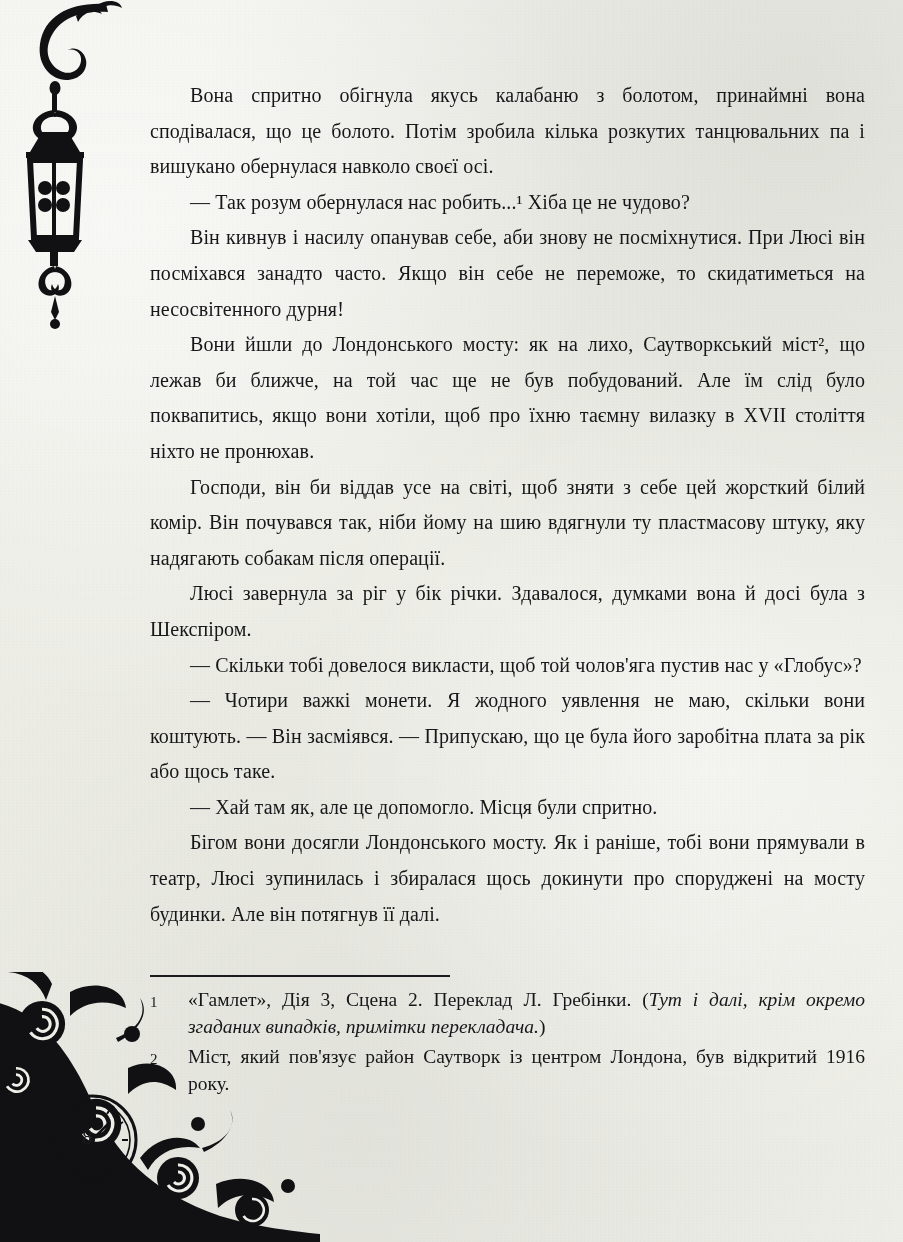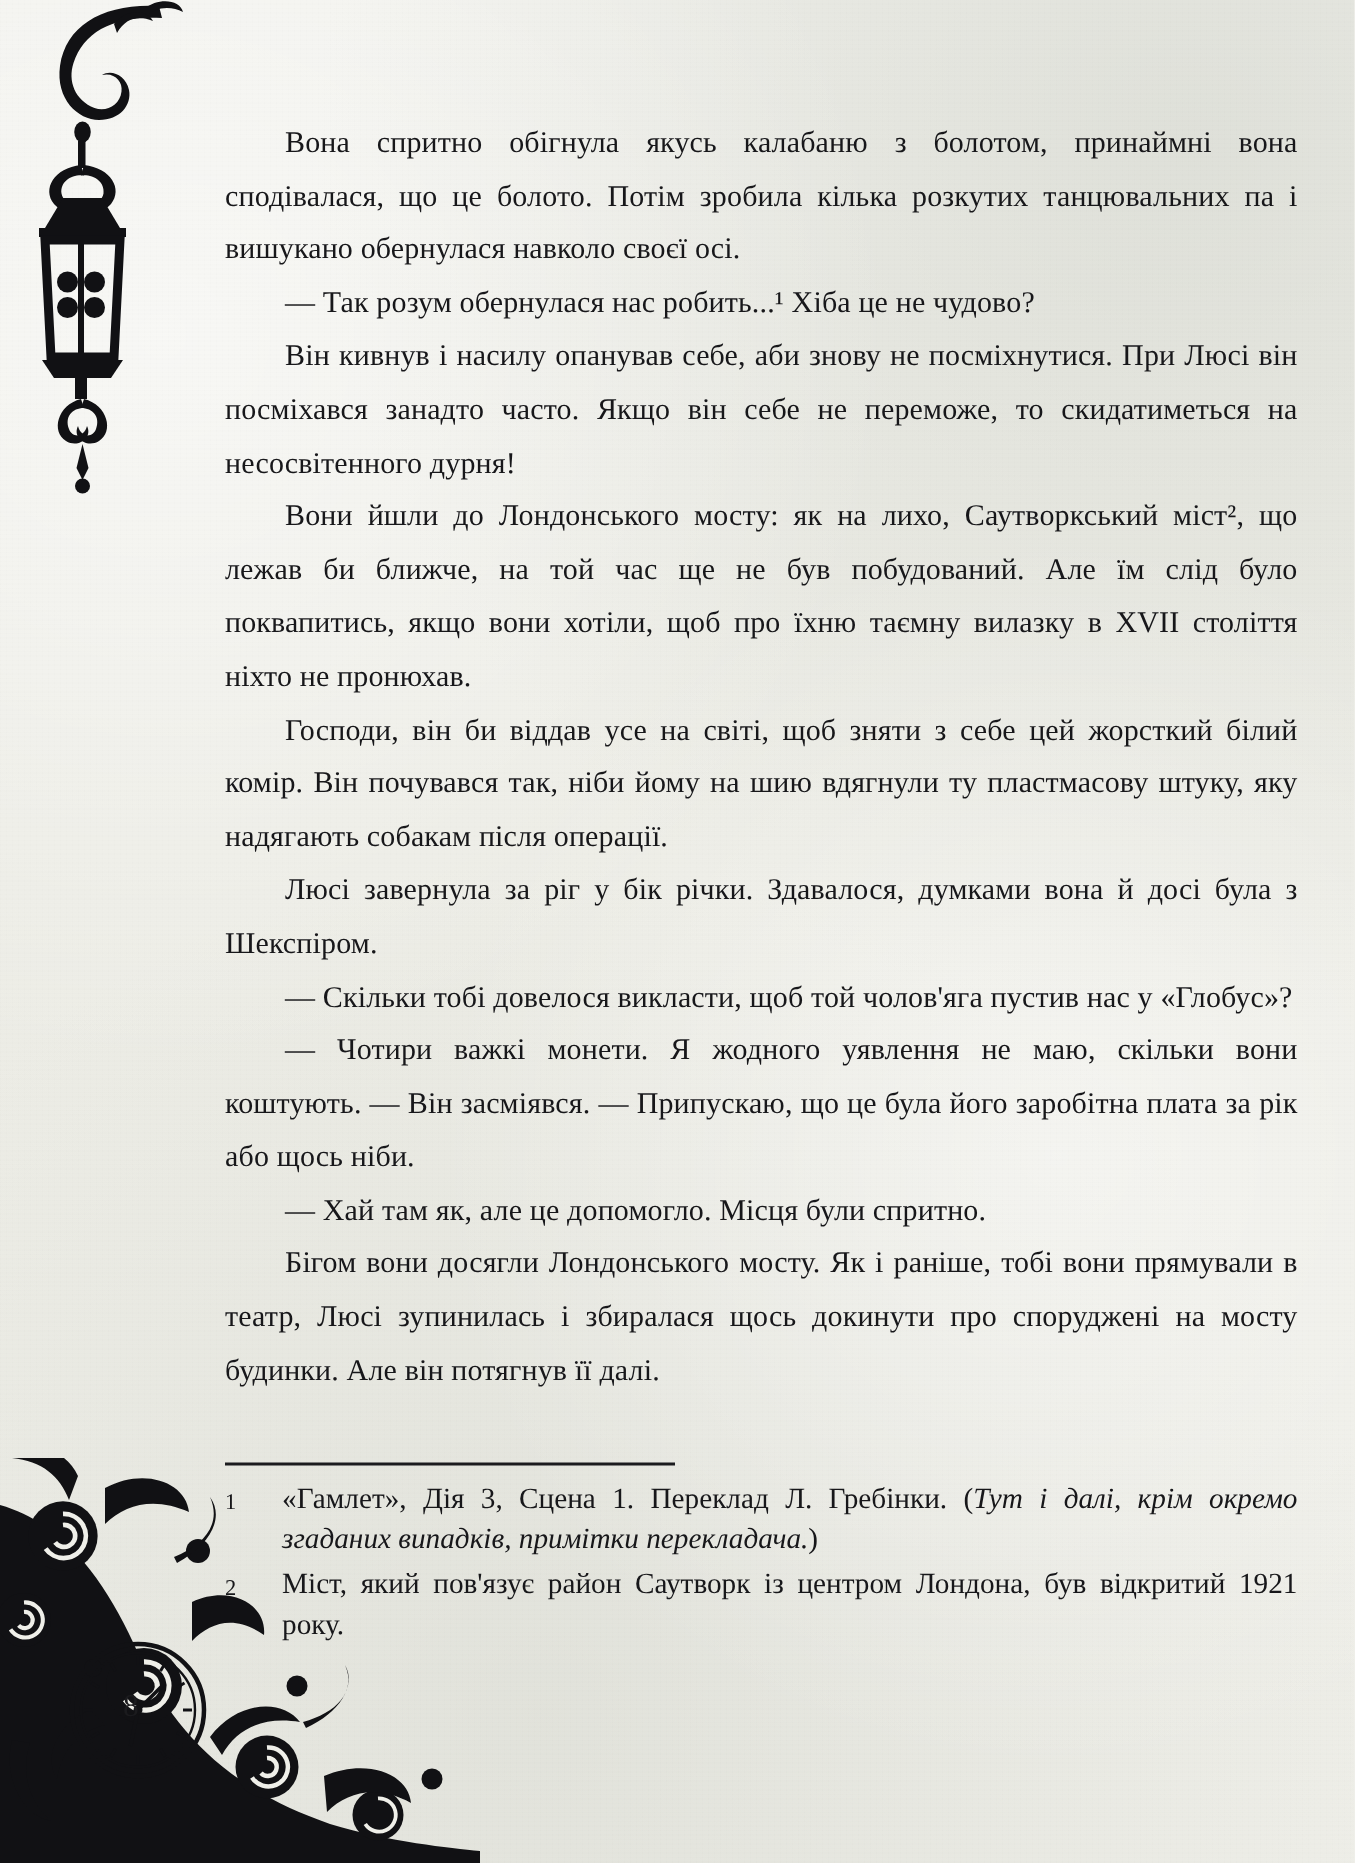--- a/index.html
+++ b/index.html
@@ -180,36 +180,36 @@
 </div>
 
 <div class="text-col">
   <p class="body">Вона спритно обігнула якусь калабаню з болотом, принаймні вона сподівалася, що це болото. Потім зробила кілька розкутих танцювальних па і вишукано обернулася навколо своєї осі.</p>
   <p class="body dash"><span>— Так розум обернулася нас робить...¹ Хіба це не чудово?</span></p>
   <p class="body">Він кивнув і насилу опанував себе, аби знову не посміхнутися. При Люсі він посміхався занадто часто. Якщо він себе не переможе, то скидатиметься на несосвітенного дурня!</p>
   <p class="body">Вони йшли до Лондонського мосту: як на лихо, Саутворкський міст², що лежав би ближче, на той час ще не був побудований. Але їм слід було поквапитись, якщо вони хотіли, щоб про їхню таємну вилазку в XVII століття ніхто не пронюхав.</p>
   <p class="body">Господи, він би віддав усе на світі, щоб зняти з себе цей жорсткий білий комір. Він почувався так, ніби йому на шию вдягнули ту пластмасову штуку, яку надягають собакам після операції.</p>
   <p class="body">Люсі завернула за ріг у бік річки. Здавалося, думками вона й досі була з Шекспіром.</p>
   <p class="body dash">— Скільки тобі довелося викласти, щоб той чолов'яга пустив нас у «Глобус»?</p>
-  <p class="body dash">— Чотири важкі монети. Я жодного уявлення не маю, скільки вони коштують. — Він засміявся. — Припускаю, що це була його заробітна плата за рік або щось ніби.</p>
+  <p class="body dash">— Чотири важкі монети. Я жодного уявлення не маю, скільки вони коштують. — Він засміявся. — Припускаю, що це була його заробітна плата за рік або щось таке.</p>
   <p class="body dash">— Хай там як, але це допомогло. Місця були спритно.</p>
   <p class="body">Бігом вони досягли Лондонського мосту. Як і раніше, тобі вони прямували в театр, Люсі зупинилась і збиралася щось докинути про споруджені на мосту будинки. Але він потягнув її далі.</p>
 </div>
 
 <div class="footnote-area">
   <div class="fn-rule"></div>
 
   <div class="fn-row">
     <div class="fn-num">1</div>
-    <div class="fn-text"><span>«Гамлет», Дія 3, Сцена 1. Переклад Л. Гребінки. (</span><i>Тут і далі, крім окремо згаданих випадків, примітки перекладача.</i><span>)</span></div>
+    <div class="fn-text"><span>«Гамлет», Дія 3, Сцена 2. Переклад Л. Гребінки. (</span><i>Тут і далі, крім окремо згаданих випадків, примітки перекладача.</i><span>)</span></div>
   </div>
 
   <div class="fn-row">
     <div class="fn-num">2</div>
-    <div class="fn-text">Міст, який пов'язує район Саутворк із центром Лондона, був відкритий 1921 року.</div>
+    <div class="fn-text">Міст, який пов'язує район Саутворк із центром Лондона, був відкритий 1916 року.</div>
   </div>
 </div>
 
 <div class="floral">
   <svg viewBox="0 0 320 270" width="320" height="270" xmlns="http://www.w3.org/2000/svg">
     <g fill="#111114">
 
       <path d="M-5 30 C 40 40, 70 80, 92 130 C 114 180, 150 220, 220 244 C 260 256, 300 260, 320 262 L320 270 L-5 270 Z"></path>
 
       <g transform="translate(42,52) scale(1.05)">

